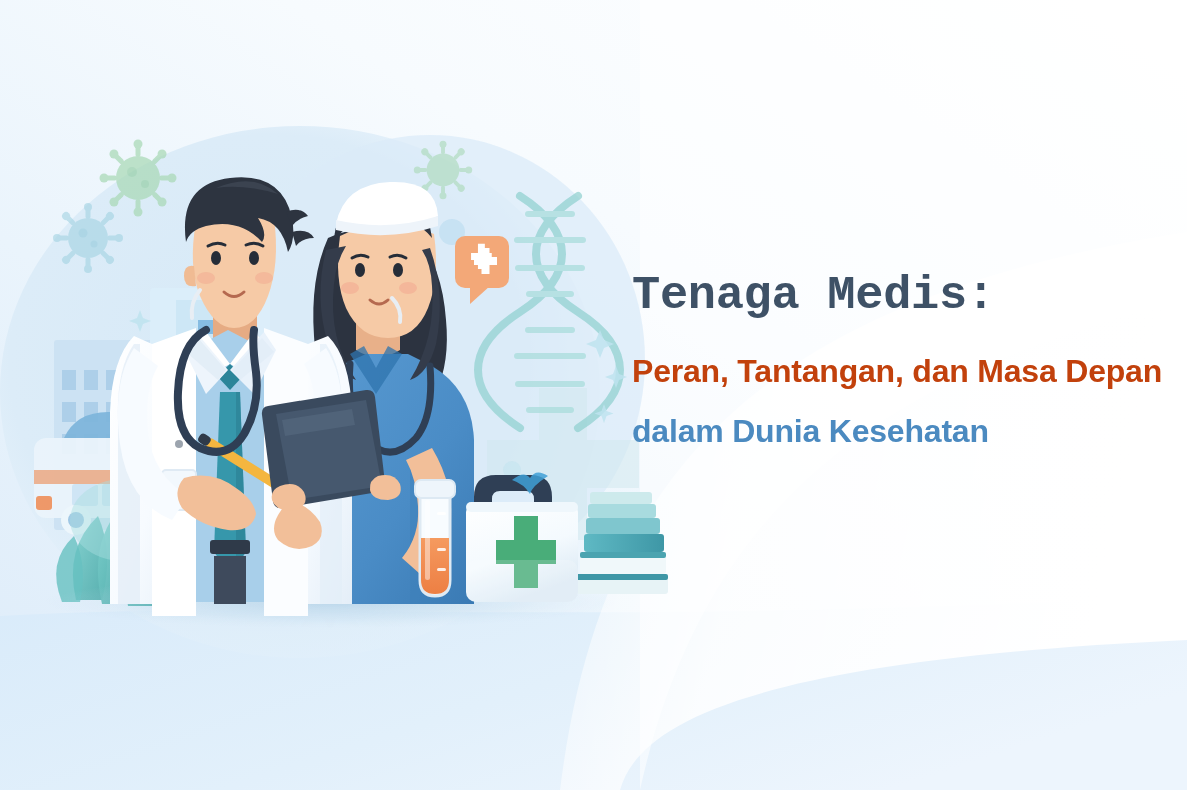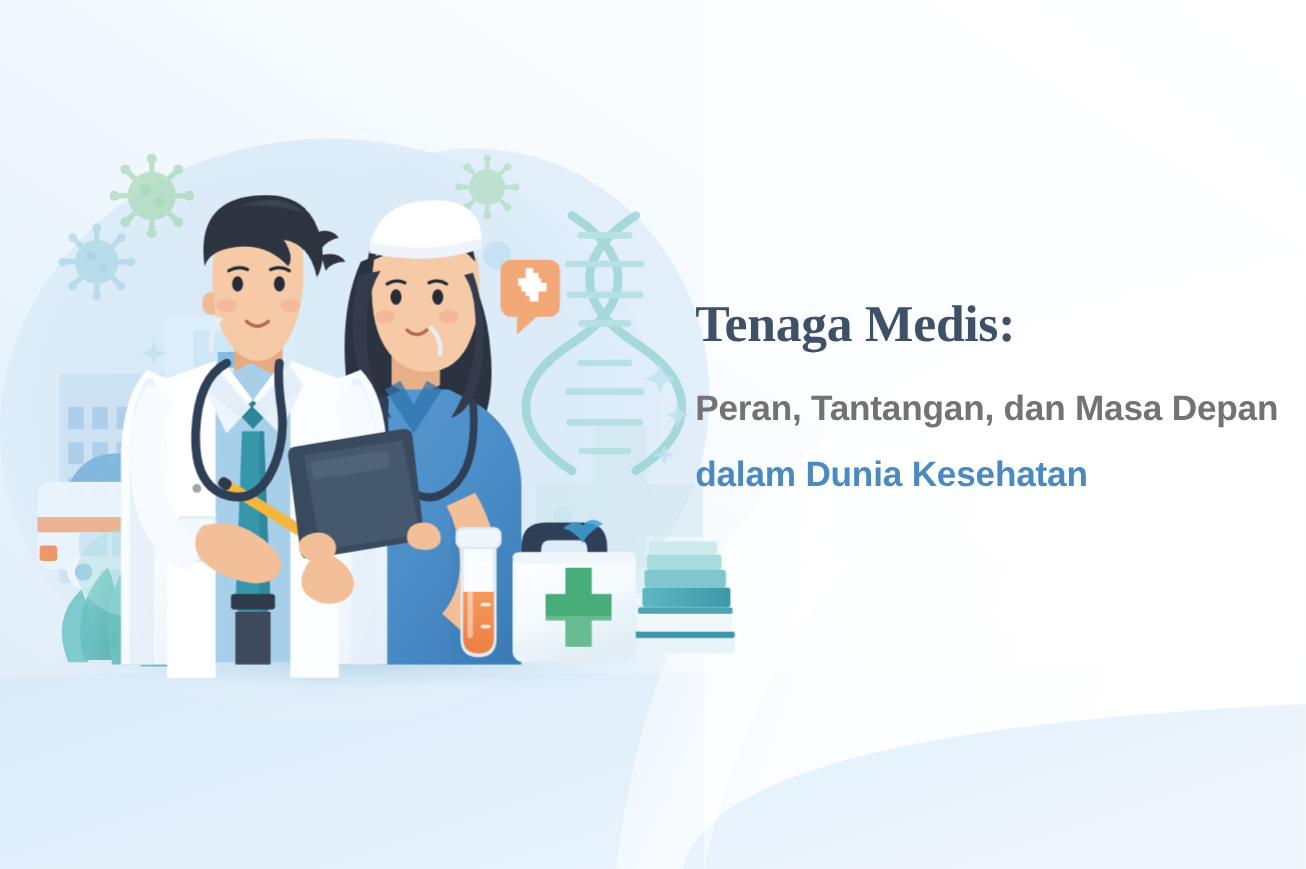--- a/index.html
+++ b/index.html
@@ -25,21 +25,21 @@
   }
   
   .text-block {
     position: absolute;
     left: 632px;
     top: 272px;
     width: 540px;
     z-index: 40;
   }
   .headline {
-    font-family: Liberation Serif, serif;
+    font-family: Liberation Mono, monospace;
     font-size: 47px;
     font-weight: 700;
     letter-spacing: -0.3px;
     line-height: 1.0;
     margin: 0 0 36px 0;
     white-space: nowrap;
   }
   .subline {
     font-family: "Liberation Sans", sans-serif;
     font-size: 32px;
@@ -455,17 +455,17 @@
     </g>
 
     <g opacity="0.85">
       <path d="M512,480 q12,-10 18,-2 q6,-10 18,-2 q-16,10 -18,18 q-6,-10 -18,-14 z" fill="#3fa0d6"></path>
     </g>
 
   </svg>
 
   <div class="text-block">
     <h1 class="headline" style="color:#3e5166">Tenaga Medis:</h1>
-    <p class="subline" style="color:#737373">Peran, Tantangan, dan Masa Depan</p>
+    <p class="subline" style="color:#c2410c">Peran, Tantangan, dan Masa Depan</p>
     <p class="subline last" style="color:#4b8ac0">dalam Dunia Kesehatan</p>
   </div>
 
 </div>
 
 </body></html>

